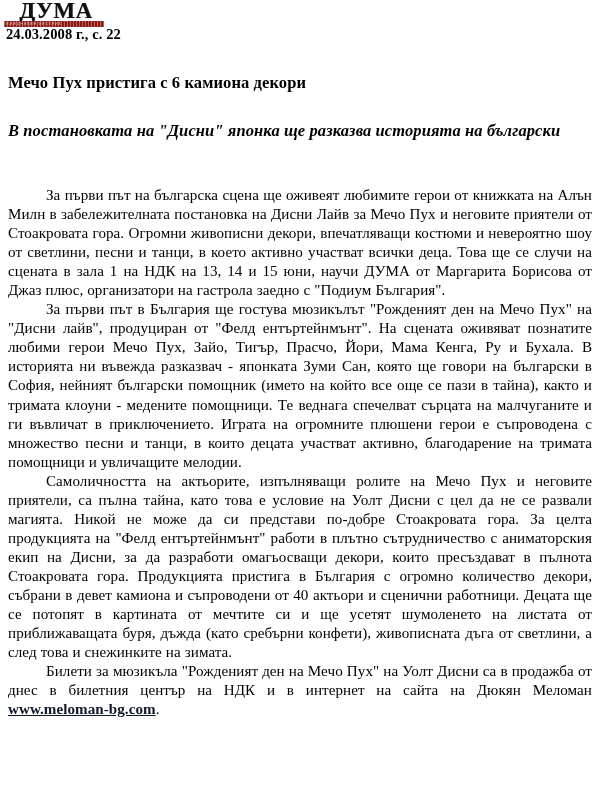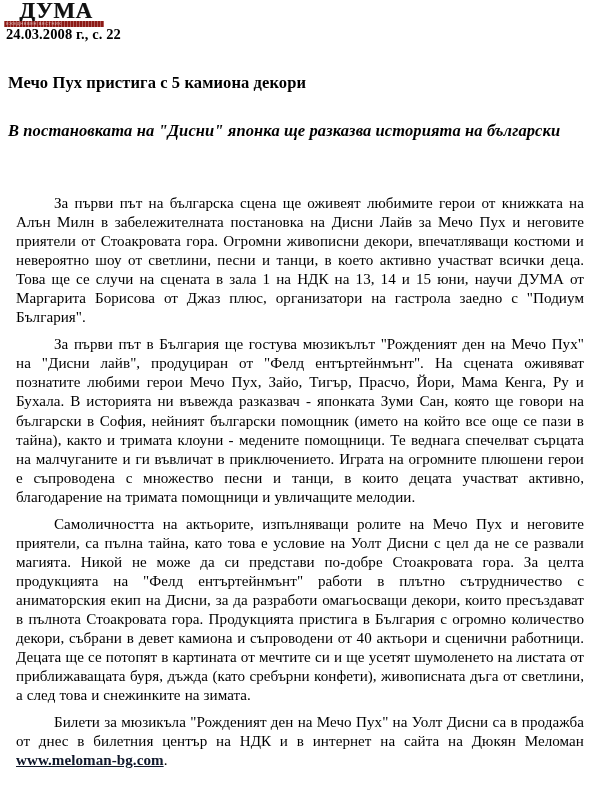--- a/index.html
+++ b/index.html
@@ -110,21 +110,21 @@
   }
 
   
   .article {
     position: absolute;
     left: 8px;
     top: 186px;
     width: 584px;
   }
   .article p {
-    margin: 8px;
+    margin: 0;
     text-indent: 38px;
     text-align: justify;
     text-align-last: left;
     font-size: 15.1px;
     line-height: 19.05px;
     letter-spacing: 0.05px;
     word-spacing: 0.2px;
     hyphens: none;
   }
   .article p + p {
@@ -143,21 +143,21 @@
 
   <div class="masthead">
     <div class="masthead-word">ДУМА</div>
     <div class="masthead-rule">
       <span class="masthead-rule-text">ЕЖЕДНЕВЕН ВЕСТНИК</span>
     </div>
   </div>
 
   <div class="dateline">24.03.2008 г., с. 22</div>
 
-  <h1 class="headline">Мечо Пух пристига с 5 камиона декори</h1>
+  <h1 class="headline">Мечо Пух пристига с 6 камиона декори</h1>
 
   <h2 class="subhead">В постановката на "Дисни" японка ще разказва историята на български</h2>
 
   <div class="article">
     <p>За първи път на българска сцена ще оживеят любимите герои от книжката на Алън Милн в забележителната постановка на Дисни Лайв за Мечо Пух и неговите приятели от Стоакровата гора. Огромни живописни декори, впечатляващи костюми и невероятно шоу от светлини, песни и танци, в което активно участват всички деца. Това ще се случи на сцената в зала 1 на НДК на 13, 14 и 15 юни, научи ДУМА от Маргарита Борисова от Джаз плюс, организатори на гастрола заедно с "Подиум България".</p>
     <p>За първи път в България ще гостува мюзикълът "Рожденият ден на Мечо Пух" на "Дисни лайв", продуциран от "Фелд ентъртейнмънт". На сцената оживяват познатите любими герои Мечо Пух, Зайо, Тигър, Прасчо, Йори, Мама Кенга, Ру и Бухала. В историята ни въвежда разказвач - японката Зуми Сан, която ще говори на български в София, нейният български помощник (името на който все още се пази в тайна), както и тримата клоуни - медените помощници. Те веднага спечелват сърцата на малчуганите и ги въвличат в приключението. Играта на огромните плюшени герои е съпроводена с множество песни и танци, в които децата участват активно, благодарение на тримата помощници и увличащите мелодии.</p>
     <p>Самоличността на актьорите, изпълняващи ролите на Мечо Пух и неговите приятели, са пълна тайна, като това е условие на Уолт Дисни с цел да не се развали магията. Никой не може да си представи по-добре Стоакровата гора. За целта продукцията на "Фелд ентъртейнмънт" работи в плътно сътрудничество с аниматорския екип на Дисни, за да разработи омагьосващи декори, които пресъздават в пълнота Стоакровата гора. Продукцията пристига в България с огромно количество декори, събрани в девет камиона и съпроводени от 40 актьори и сценични работници. Децата ще се потопят в картината от мечтите си и ще усетят шумоленето на листата от приближаващата буря, дъжда (като сребърни конфети), живописната дъга от светлини, а след това и снежинките на зимата.</p>
     <p><span>Билети за мюзикъла "Рожденият ден на Мечо Пух" на Уолт Дисни са в продажба от днес в билетния център на НДК и в интернет на сайта на Дюкян Меломан </span><a class="extlink" href="#">www.meloman-bg.com</a><span>.</span></p>
   </div>
 

